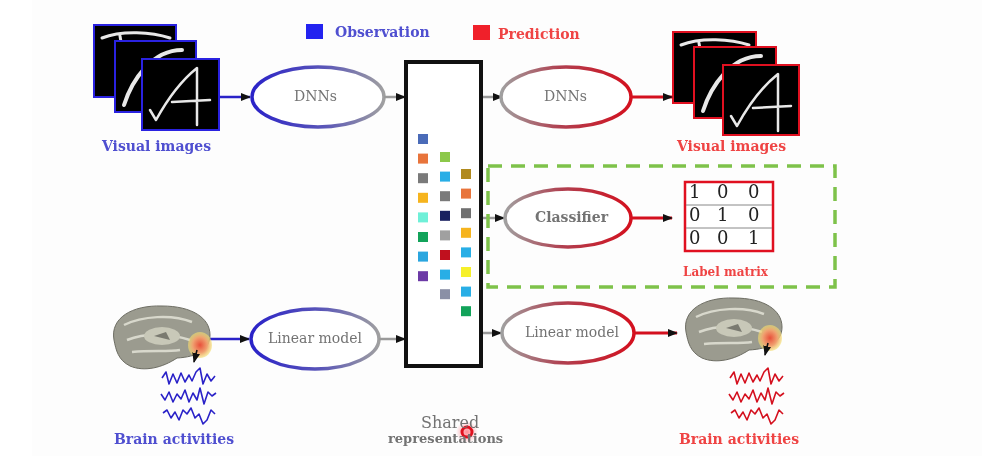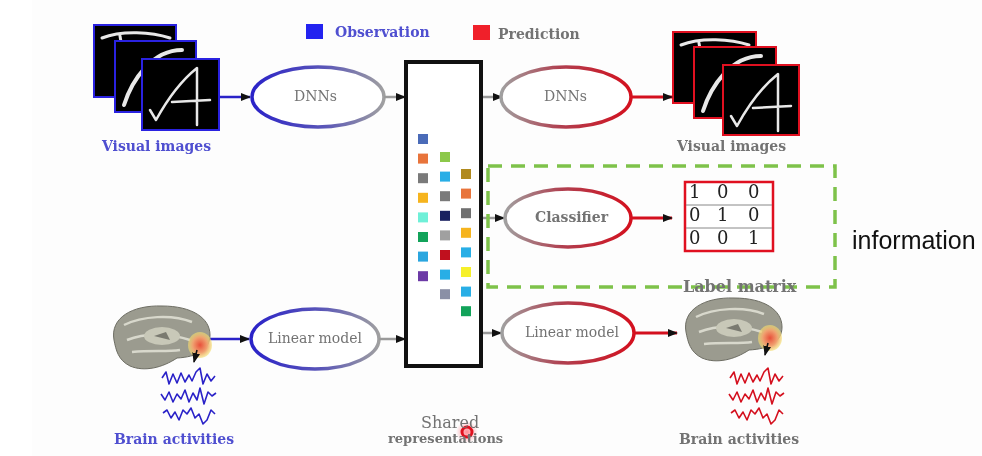--- a/index.html
+++ b/index.html
@@ -1,21 +1,21 @@
 <!DOCTYPE html>
 <html><head>
 <meta charset="utf-8">
 <style>
   html, body { margin: 0; padding: 0; background: #ffffff; }
   body { width: 982px; height: 456px; overflow: hidden; position: relative; font-family: "DejaVu Serif", serif; }
   #stage { position: absolute; left: 0; top: 0; width: 982px; height: 456px; background: #fdfdfd; margin-left: 32px; }
   svg { position: absolute; left: 0; top: 0; }
   .lbl { position: absolute; white-space: nowrap; font-family: "DejaVu Serif", serif; font-weight: bold; }
   .blue { color: #4f4fd0; }
-  .red { color: #737373; }
+  .red { color: #ef4444; }
   .dark { color: #737373; }
   .sans { font-family: "Liberation Sans", sans-serif; font-weight: normal; }
 </style>
 </head>
 <body>
 
 <div id="stage">
   <svg id="diagram" width="982" height="456" viewBox="0 0 982 456">
     <defs>
       <linearGradient id="gradBlueGrey" x1="0" x2="1" y1="0" y2="0">
@@ -173,32 +173,31 @@
   <div class="lbl blue" style="left:82px; top:431px; font-size:14px;">Brain activities</div>
 
   <div class="lbl dark" style="left:262px; top:88px; font-size:14px; font-weight:normal;">DNNs</div>
   <div class="lbl dark" style="left:236px; top:330px; font-size:14px; font-weight:normal;">Linear model</div>
 
   <div class="lbl dark" style="left:512px; top:88px; font-size:14px; font-weight:normal;">DNNs</div>
   <div class="lbl dark" style="left:503px; top:209px; font-size:14px; font-weight:bold;">Classifier</div>
   <div class="lbl dark" style="left:493px; top:324px; font-size:14px; font-weight:normal;">Linear model</div>
 
   <div class="lbl red" style="left:645px; top:138px; font-size:14px;">Visual images</div>
-  <div class="lbl red" style="left:651px; top:277px; font-size:16px;">Label matrix</div>
+  <div class="lbl red" style="left:651px; top:265px; font-size:12px;">Label matrix</div>
   <div class="lbl red" style="left:647px; top:431px; font-size:14px;">Brain activities</div>
 
   <div id="matrix-cells">
       <div class="lbl" style="left: 657px; top: 181px; font-size: 18px; font-weight: normal; color: rgb(34, 34, 34);">1</div>
       <div class="lbl" style="left: 685px; top: 181px; font-size: 18px; font-weight: normal; color: rgb(34, 34, 34);">0</div>
       <div class="lbl" style="left: 716px; top: 181px; font-size: 18px; font-weight: normal; color: rgb(34, 34, 34);">0</div>
       <div class="lbl" style="left: 657px; top: 204px; font-size: 18px; font-weight: normal; color: rgb(34, 34, 34);">0</div>
       <div class="lbl" style="left: 685px; top: 204px; font-size: 18px; font-weight: normal; color: rgb(34, 34, 34);">1</div>
       <div class="lbl" style="left: 716px; top: 204px; font-size: 18px; font-weight: normal; color: rgb(34, 34, 34);">0</div>
       <div class="lbl" style="left: 657px; top: 227px; font-size: 18px; font-weight: normal; color: rgb(34, 34, 34);">0</div>
       <div class="lbl" style="left: 685px; top: 227px; font-size: 18px; font-weight: normal; color: rgb(34, 34, 34);">0</div>
       <div class="lbl" style="left: 716px; top: 227px; font-size: 18px; font-weight: normal; color: rgb(34, 34, 34);">1</div>
     </div>
 
   <div class="lbl dark" style="left:389px; top:413px; font-size:16px; font-weight:normal;">Shared</div>
   <div class="lbl dark" style="left:356px; top:431px; font-size:13px; font-weight:bold;">representations</div>
 
-  <div class="lbl dark sans" style="left:820px; top:226px; font-size:25px; color:#111;">information</div>
 </div>
 
 </body></html>

